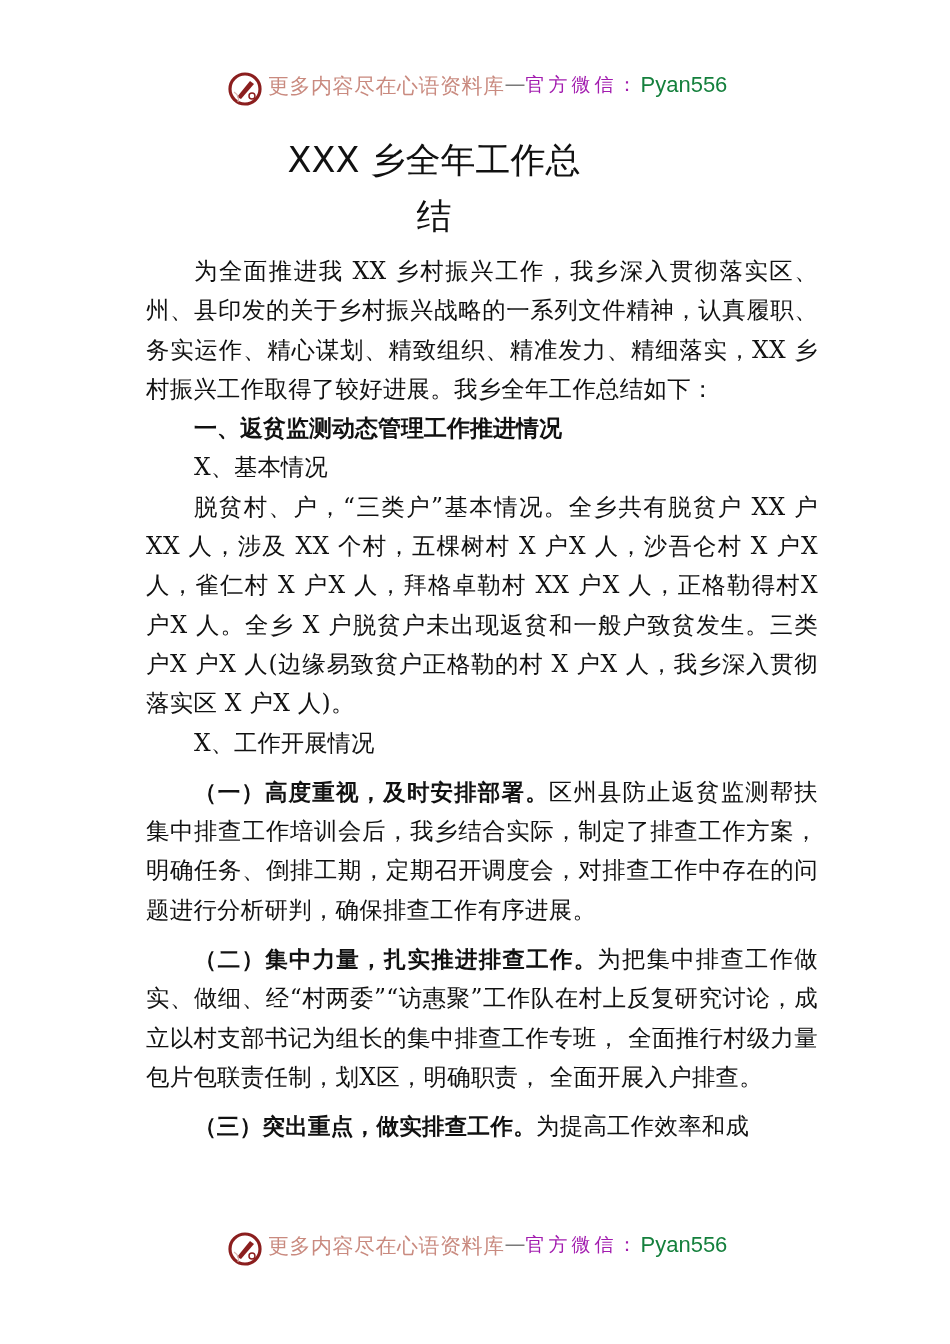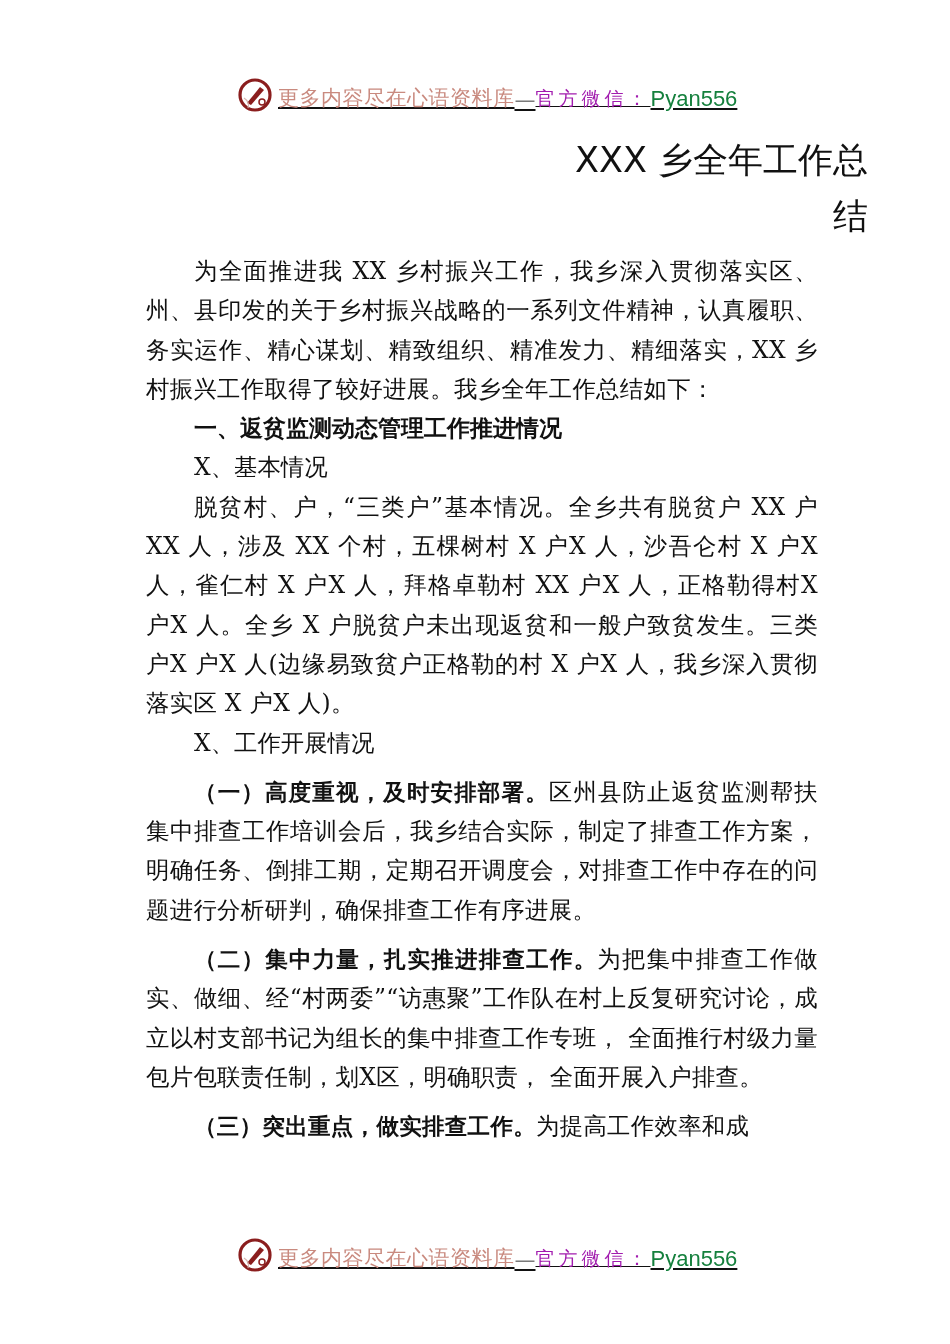--- a/index.html
+++ b/index.html
@@ -10,26 +10,25 @@
     body {
       width: 950px;
       height: 1344px;
       position: relative;
       overflow: hidden;
       font-family: "DejaVu Serif", "Liberation Serif", serif;
       color: #111111;
     }
     .watermark {
       position: absolute;
-      left: 238px;
+      left: 228px;
       height: 40px;
       display: flex;
-      align-items: flex-end;
+      align-items: flex-start;
       white-space: nowrap;
-      text-decoration: underline;
     }
     .watermark.top { top: 72px; }
     .watermark.bottom { top: 1232px; }
     .wm-logo {
       width: 34px;
       height: 34px;
       margin-right: 6px;
       flex: 0 0 auto;
     }
     .wm-red {
@@ -51,21 +50,21 @@
     }
     .wm-id {
       font-family: "Liberation Sans", sans-serif;
       font-size: 22px;
       color: #15803d;
     }
     .doc-title {
       position: absolute;
       left: 0;
       width: 868px;
-      text-align: right;
+      text-align: center;
       font-family: "DejaVu Sans", "Liberation Sans", sans-serif;
       font-size: 35px;
       line-height: 56px;
       color: #111;
       margin: 0;
       font-weight: normal;
     }
     .doc-title.l1 { top: 132px; }
     .doc-title.l2 { top: 188px; }
     .content {

